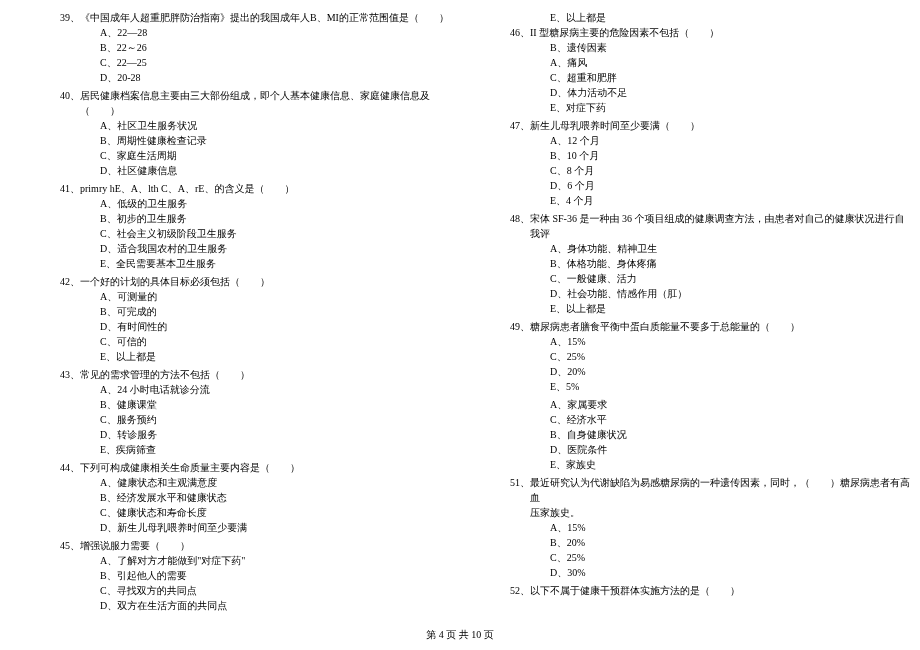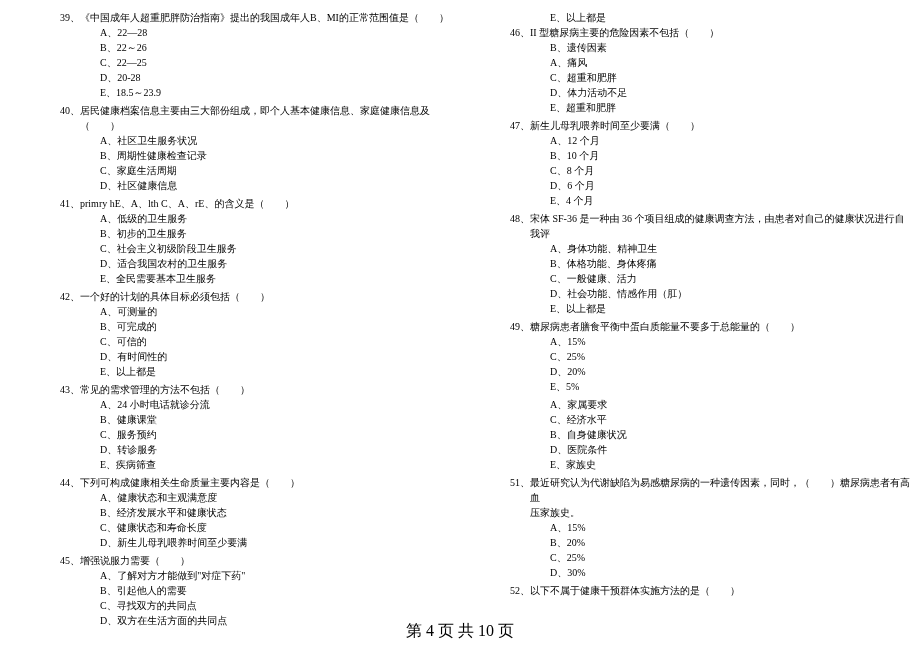--- a/index.html
+++ b/index.html
@@ -38,57 +38,56 @@
     }
     .option-continue {
       padding-left: 70px;
       line-height: 1.5;
     }
     .footer {
       position: absolute;
       bottom: 8px;
       width: 100%;
       text-align: center;
-      font-size: 16px;
+      font-size: 10px;
     }
   </style>
 </head>
 <body>
 
 <div class="columns">
   <div class="column" id="left-col">
       <div class="question">
         <div class="q-text">39、《中国成年人超重肥胖防治指南》提出的我国成年人B、MI的正常范围值是（　　）</div>
         <div class="option">A、22—28</div>
         <div class="option">B、22～26</div>
         <div class="option">C、22—25</div>
         <div class="option">D、20-28</div>
-        <div class="option">E、18.5～23.9</div>
       </div>
       <div class="question">
         <div class="q-text">40、居民健康档案信息主要由三大部份组成，即个人基本健康信息、家庭健康信息及（　　）</div>
         <div class="option">A、社区卫生服务状况</div>
         <div class="option">B、周期性健康检查记录</div>
         <div class="option">C、家庭生活周期</div>
         <div class="option">D、社区健康信息</div>
       </div>
       <div class="question">
         <div class="q-text">41、primry hE、A、lth C、A、rE、的含义是（　　）</div>
         <div class="option">A、低级的卫生服务</div>
         <div class="option">B、初步的卫生服务</div>
         <div class="option">C、社会主义初级阶段卫生服务</div>
         <div class="option">D、适合我国农村的卫生服务</div>
         <div class="option">E、全民需要基本卫生服务</div>
       </div>
       <div class="question">
         <div class="q-text">42、一个好的计划的具体目标必须包括（　　）</div>
         <div class="option">A、可测量的</div>
         <div class="option">B、可完成的</div>
+        <div class="option">D、有时间性的</div>
         <div class="option">C、可信的</div>
-        <div class="option">D、有时间性的</div>
         <div class="option">E、以上都是</div>
       </div>
       <div class="question">
         <div class="q-text">43、常见的需求管理的方法不包括（　　）</div>
         <div class="option">A、24 小时电话就诊分流</div>
         <div class="option">B、健康课堂</div>
         <div class="option">C、服务预约</div>
         <div class="option">D、转诊服务</div>
         <div class="option">E、疾病筛查</div>
       </div>
@@ -108,21 +107,21 @@
       </div>
     </div>
   <div class="column" id="right-col">
       <div class="option">E、以上都是</div>
       <div class="question">
         <div class="q-text">46、II 型糖尿病主要的危险因素不包括（　　）</div>
         <div class="option">B、遗传因素</div>
         <div class="option">A、痛风</div>
         <div class="option">C、超重和肥胖</div>
         <div class="option">D、体力活动不足</div>
-        <div class="option">E、超重和肥胖</div>
+        <div class="option">E、对症下药</div>
       </div>
       <div class="question">
         <div class="q-text">47、新生儿母乳喂养时间至少要满（　　）</div>
         <div class="option">A、12 个月</div>
         <div class="option">B、10 个月</div>
         <div class="option">C、8 个月</div>
         <div class="option">D、6 个月</div>
         <div class="option">E、4 个月</div>
       </div>
       <div class="question">

